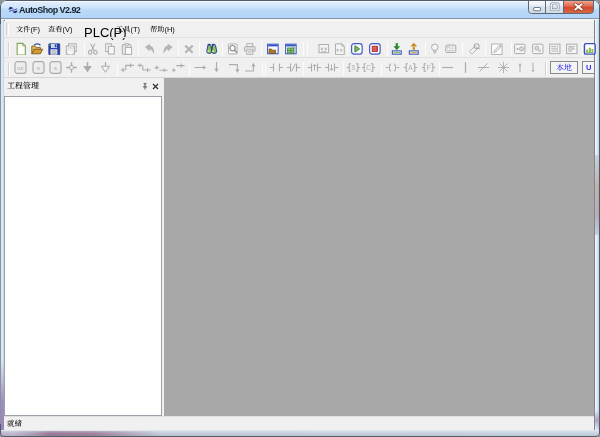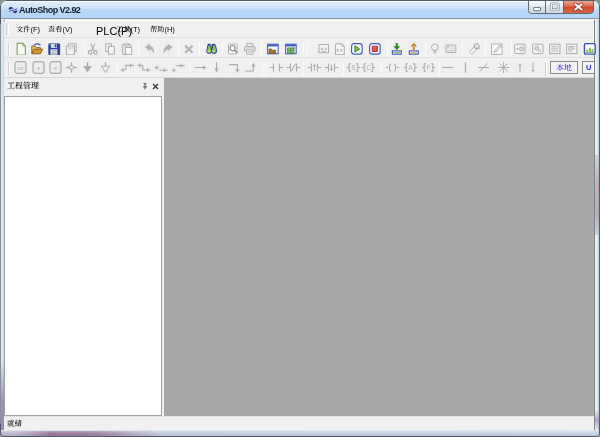--- a/index.html
+++ b/index.html
@@ -60,21 +60,21 @@
       </svg>
       <span style="font-size:7.5px;color:#000;position:relative;top:0.2px">(F)</span>
     </div>
     <div class="abs" style="left:48px;top:25px;height:9px;display:flex;align-items:flex-start">
       <svg width="14.4" height="8.6" viewBox="0 0 14.4 8.6" style="display:block" fill="#000">
         <path transform="matrix(0.0600,0,0,-0.0600,0.0,6.7)" d="M62 76Q74 74 83 71Q92 68 97 64Q102 61 105 58Q107 54 107 52Q108 50 106 48Q104 47 101 48Q98 51 93 55Q88 59 83 62Q77 66 71 69Q66 72 61 74ZM37 7Q37 6 36 6Q35 5 33 4Q31 4 29 4H28V47V52L38 47H88V44H37ZM81 47 86 52 96 45Q96 44 94 43Q93 43 92 43V8Q92 8 90 7Q89 6 87 6Q85 5 84 5H82V47ZM87 14V11H32V14ZM87 31V28H32V31ZM104 6Q104 6 105 5Q106 5 108 3Q110 2 112 0Q114 -1 115 -3Q115 -5 112 -5H7L5 -1H97ZM60 81Q52 69 38 60Q24 51 7 45L6 47Q15 51 23 57Q31 63 38 70Q45 76 49 83H60ZM69 99Q69 98 68 97Q67 96 64 96V52Q64 52 63 51Q62 50 60 50Q59 50 57 50H55V101ZM101 91Q101 91 102 90Q103 89 105 88Q107 86 109 84Q111 83 112 81Q112 79 109 79H10L9 83H94Z"></path>
         <path transform="matrix(0.0600,0,0,-0.0600,7.2,6.7)" d="M6 60H98L104 68Q104 68 105 67Q106 66 108 64Q110 63 111 61Q113 60 115 58Q115 58 114 57Q113 57 112 57H7ZM15 75H89L95 83Q95 83 96 82Q97 81 99 79Q101 78 103 77Q105 75 106 73Q106 72 103 72H16ZM43 46V-7Q43 -7 41 -8Q39 -10 35 -10H34V43L37 49L44 46ZM38 32H94V28H38ZM38 17H94V14H38ZM38 2H94V-2H38ZM96 101 105 92Q103 90 98 92Q90 91 80 89Q69 88 58 87Q47 86 35 86Q23 85 12 85L11 88Q22 88 34 90Q46 91 57 93Q69 94 79 97Q88 99 96 101ZM51 90H61V88Q55 66 42 48Q28 30 6 18L4 20Q17 28 26 39Q35 50 41 63Q48 76 51 90ZM38 46H94V43H38ZM89 46H88L93 52L103 44Q103 43 102 42Q100 42 99 42V-7Q99 -7 97 -8Q96 -8 94 -9Q92 -10 91 -10H89Z"></path>
       </svg>
       <span style="font-size:7.5px;color:#000;position:relative;top:0.2px">(V)</span>
     </div>
-    <div class="abs" style="left:96px;top:24.9px;height:9px;font-size:11px;color:#000">PLC(P)</div>
+    <div class="abs" style="left:84px;top:24.9px;height:9px;font-size:13px;color:#000">PLC(P)</div>
     <div class="abs" style="left:116px;top:25px;height:9px;display:flex;align-items:flex-start">
       <svg width="14.4" height="8.6" viewBox="0 0 14.4 8.6" style="display:block" fill="#000">
         <path transform="matrix(0.0600,0,0,-0.0600,0.0,6.7)" d="M13 83H89L95 91Q95 91 97 90Q98 89 100 88Q102 86 104 85Q106 83 108 81Q107 79 104 79H14ZM5 4H96L103 12Q103 12 104 11Q106 10 108 9Q110 7 112 6Q114 4 116 2Q115 0 112 0H6ZM55 83H65V2H55Z"></path>
         <path transform="matrix(0.0600,0,0,-0.0600,7.2,6.7)" d="M34 76H87V72H34ZM34 93H87V89H34ZM34 59H87V55H34ZM34 41H87V38H34ZM5 23H98L104 32Q104 32 106 31Q107 30 109 28Q110 27 112 25Q114 23 116 21Q116 19 113 19H6ZM71 15Q83 13 91 10Q99 7 103 5Q108 2 110 -1Q112 -3 112 -5Q111 -7 110 -8Q109 -10 107 -10Q104 -9 102 -8Q98 -3 90 3Q82 8 70 13ZM42 17 54 11Q54 10 52 10Q51 9 49 10Q44 6 37 2Q30 -1 22 -4Q14 -8 6 -10L5 -8Q12 -5 19 -1Q27 4 32 9Q38 13 42 17ZM29 93V97L39 93H38V22H29ZM82 93H81L86 98L97 90Q96 89 95 89Q94 88 92 88V21H82Z"></path>
       </svg>
       <span style="font-size:7.5px;color:#000;position:relative;top:0.2px">(T)</span>
     </div>
     <div class="abs" style="left:150px;top:25px;height:9px;display:flex;align-items:flex-start">
       <svg width="14.4" height="8.6" viewBox="0 0 14.4 8.6" style="display:block" fill="#000">
         <path transform="matrix(0.0600,0,0,-0.0600,0.0,6.7)" d="M65 86Q65 85 63 85Q62 85 60 86Q53 85 44 84Q36 83 27 82Q17 82 8 82L8 84Q16 85 26 86Q35 88 43 90Q52 92 57 94ZM45 99Q45 98 44 97Q43 96 41 96V71Q41 65 39 60Q38 54 34 50Q30 46 23 42Q16 38 5 36L4 37Q16 41 22 46Q28 51 30 58Q32 64 32 71V101ZM100 93 105 98 114 88Q114 88 112 87Q111 87 109 87Q107 85 104 83Q101 80 98 78Q95 75 93 73Q100 71 104 69Q108 66 110 63Q112 60 112 57Q112 52 108 49Q104 46 95 45Q95 47 95 49Q94 50 93 51Q93 52 91 52Q89 53 87 53V55Q89 55 92 55Q95 55 96 55Q98 55 99 55Q100 55 101 56Q103 57 103 59Q103 63 100 66Q96 70 90 73Q91 76 94 79Q96 83 98 87Q100 90 101 93ZM70 97 81 93H79V43Q79 42 77 41Q75 40 72 40H70V93ZM104 93V89H75V93ZM54 80Q54 80 56 79Q57 77 60 75Q62 73 64 72Q63 70 61 70H11L10 73H48ZM57 65Q57 65 59 64Q61 62 64 60Q66 58 68 56Q68 54 65 54H6L5 58H52ZM68 45Q68 44 67 43Q66 42 64 42V-7Q64 -7 63 -8Q62 -9 60 -9Q59 -10 57 -10H55V46ZM90 34 94 40 106 31Q105 31 104 30Q102 29 100 29V10Q100 6 100 4Q99 2 96 0Q93 -1 88 -2Q87 0 87 2Q86 4 85 4Q84 5 82 6Q80 7 77 8V9Q77 9 78 9Q80 9 82 9Q84 9 86 9Q88 8 89 8Q90 8 91 9Q91 10 91 11V34ZM29 1Q29 1 28 0Q27 -1 25 -1Q23 -2 21 -2H20V34V39L30 34H94V31H29Z"></path>

